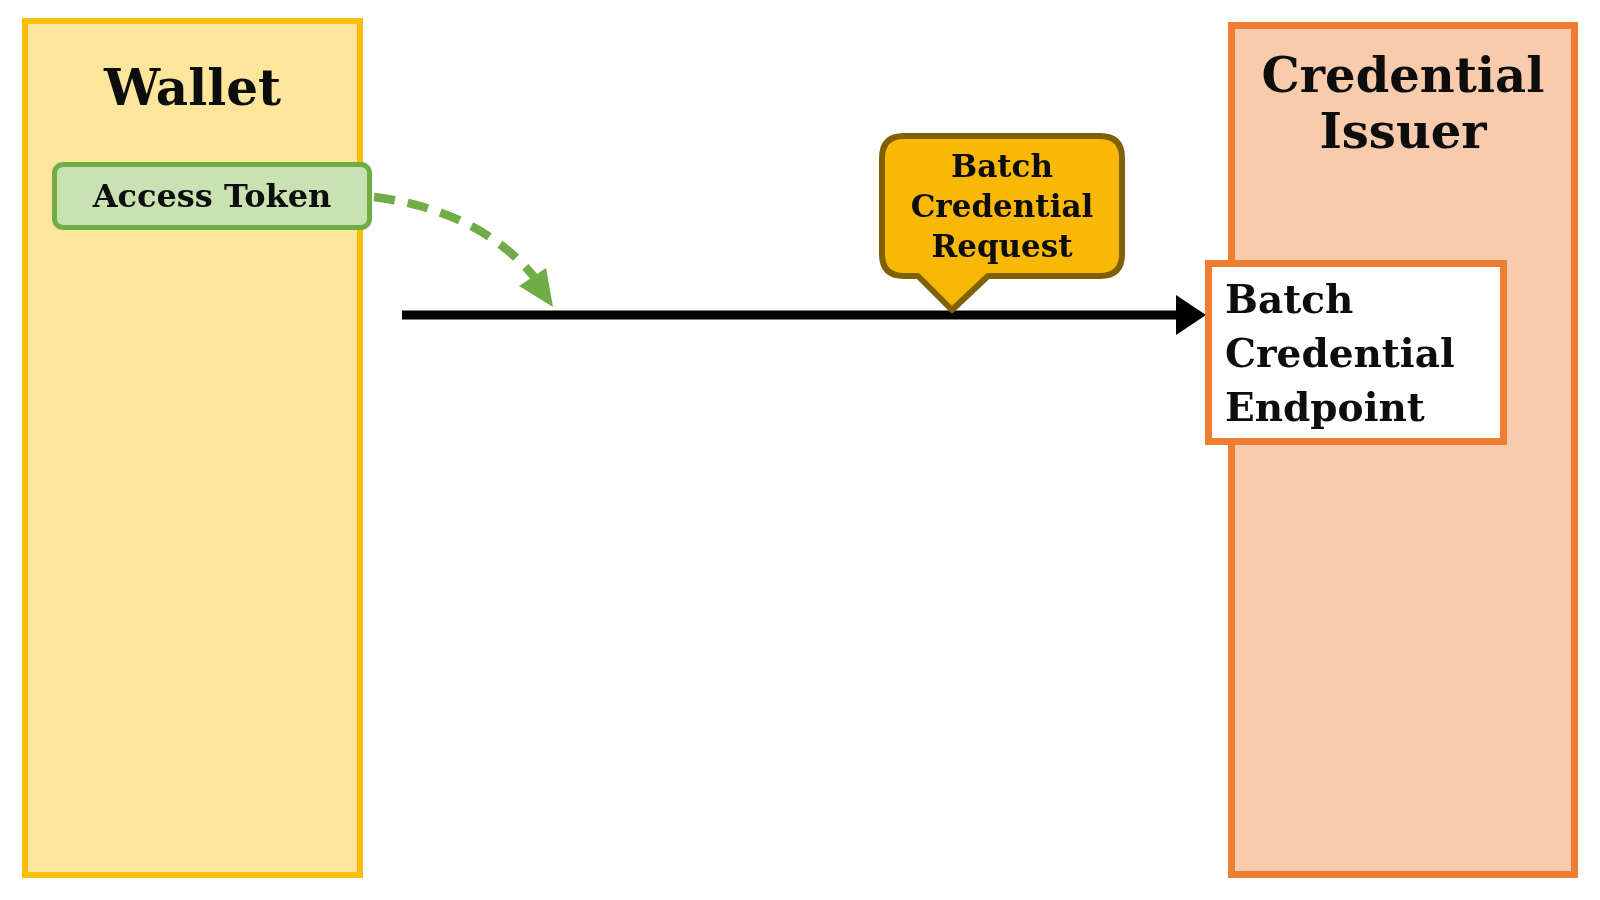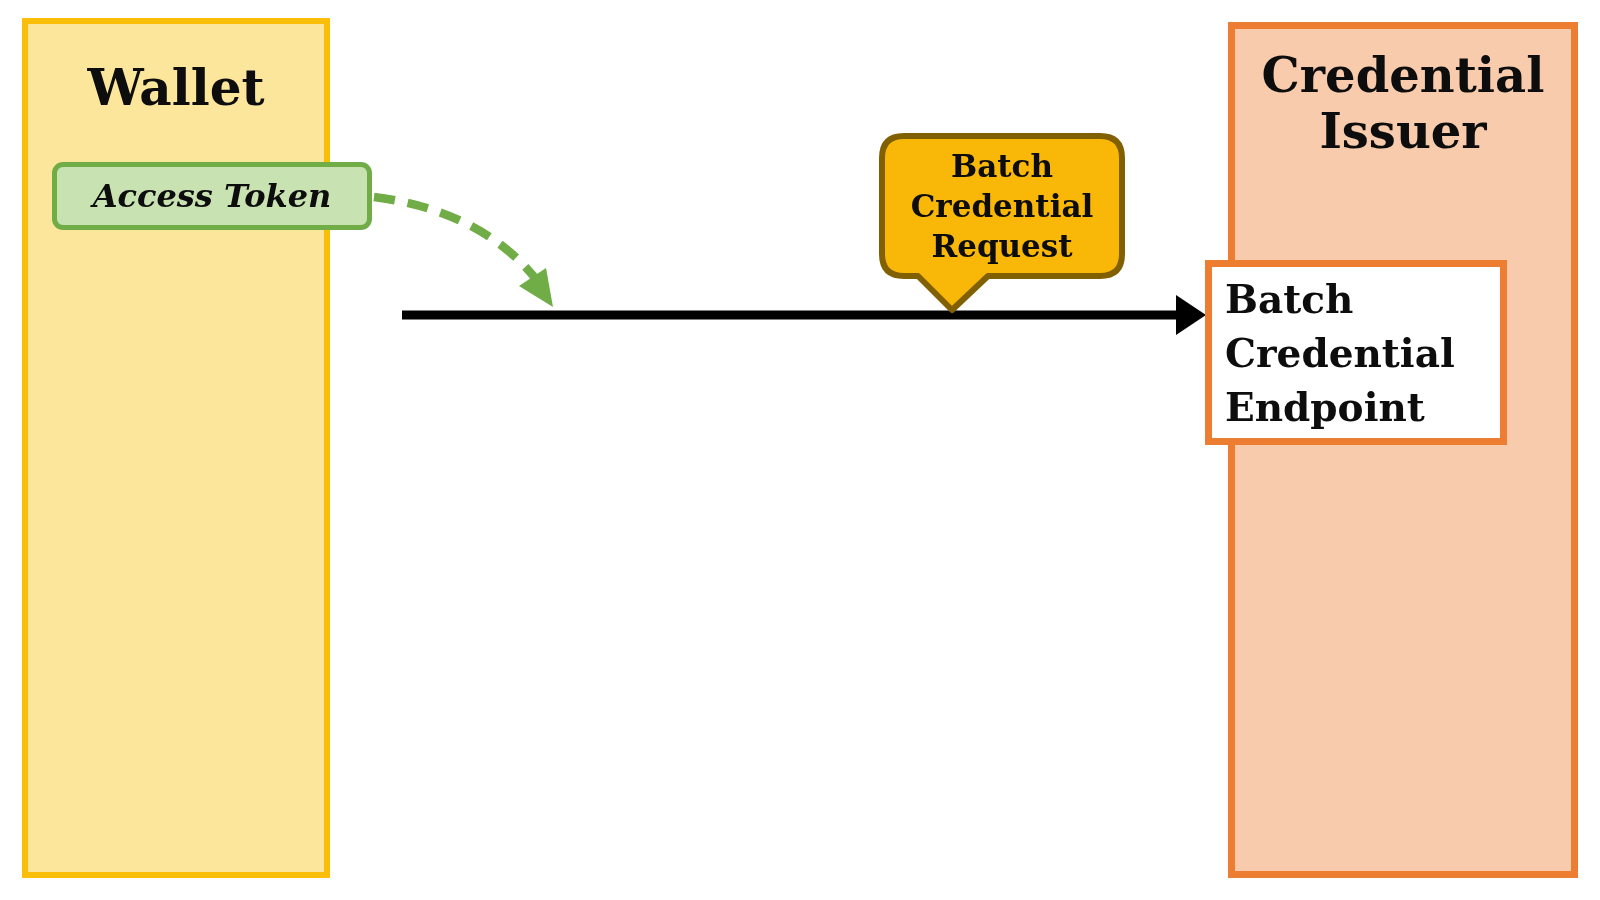--- a/index.html
+++ b/index.html
@@ -14,21 +14,21 @@
     height: 900px;
     background: #ffffff;
     overflow: hidden;
     font-family: "DejaVu Serif", "Liberation Serif", serif;
     color: #0d0d0d;
   }
   .box { position: absolute; }
 
   .wallet-box {
     left: 22px; top: 18px;
-    width: 308px; height: 860px;
+    width: 341px; height: 860px;
     background: #FCE69C;
     border: 6px solid #FBBE08;
     z-index: 1;
   }
   .wallet-title {
     display: block;
     padding-top: 36px;
     text-align: center;
     font-weight: bold;
     font-size: 50px;
@@ -42,21 +42,20 @@
     border-radius: 11px;
     display: flex;
     align-items: center;
     justify-content: center;
     z-index: 2;
   }
   .access-token-label {
     font-weight: bold;
     font-size: 32px;
     line-height: 32px;
-    font-style: italic;
   }
 
   .issuer-box {
     left: 1228px; top: 22px;
     width: 350px; height: 856px;
     background: #F8CBAD;
     border: 7px solid #ED7D31;
     z-index: 1;
   }
   .issuer-title {

